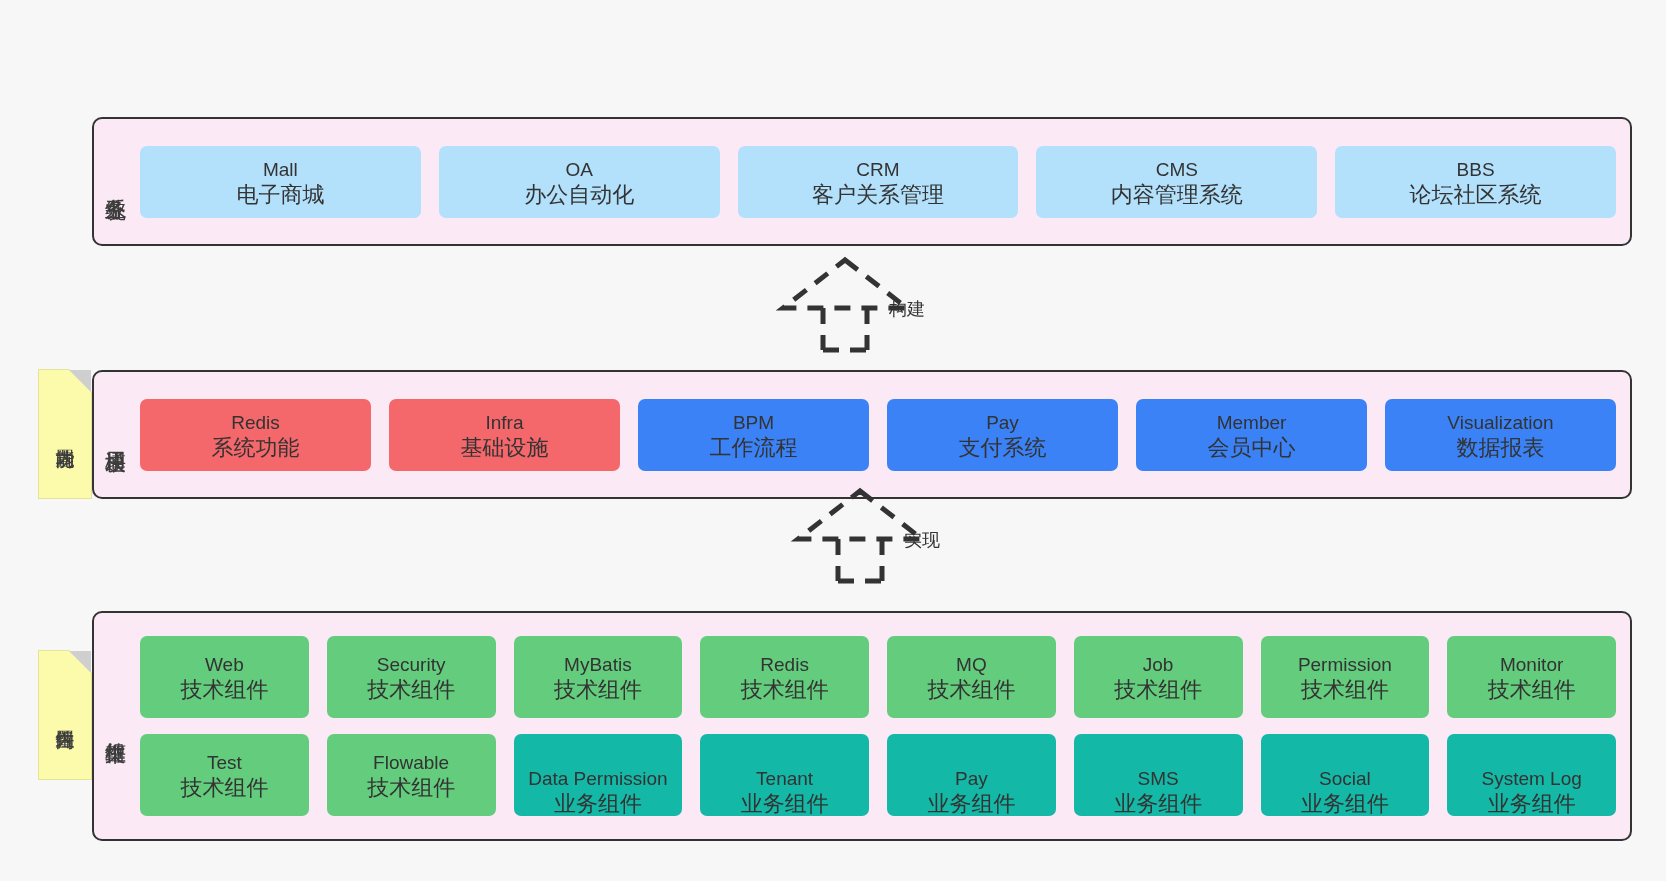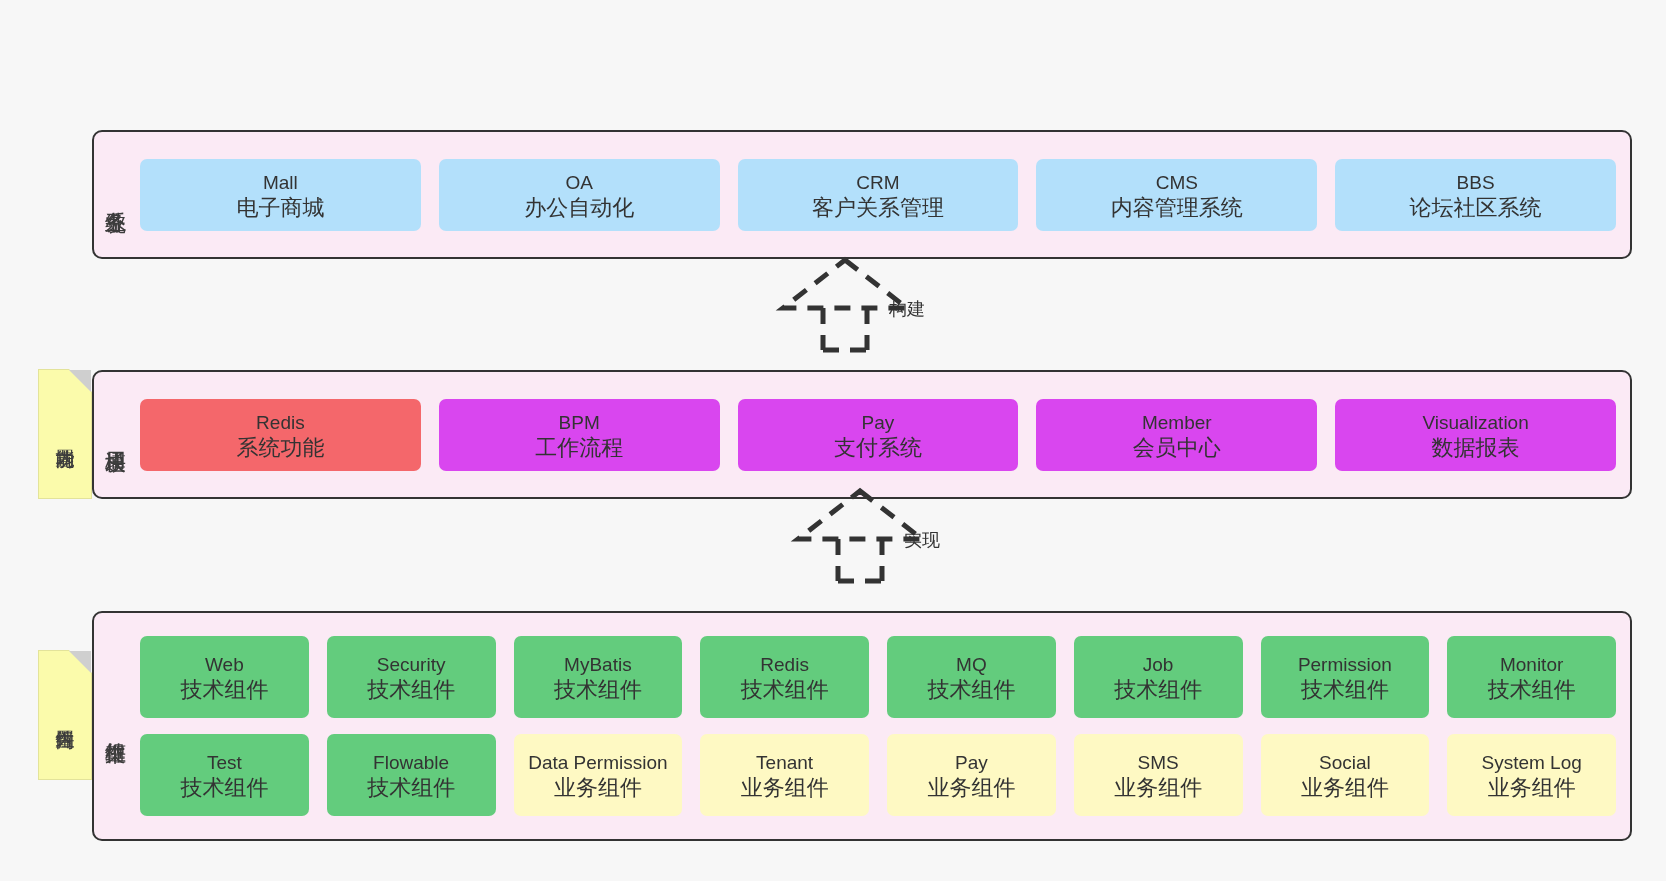--- a/index.html
+++ b/index.html
@@ -70,26 +70,26 @@
     color: #333333;
   }
   .cell .cn {
     font-size: 22px;
     color: #333333;
   }
 
   
   .fill-blue        { background: #b3e0fb; }
   .fill-red         { background: #f4676b; }
-  .fill-pink        { background: #d946ef; }
+  .fill-pink        { background: #3b82f6; }
   .fill-green       { background: #63cc7d; }
-  .fill-lightgreen  { background: #fef9c3; }
-
-  
-  #layer-business  { left: 92px;  top: 130px; width: 1540px; height: 129px; }
+  .fill-lightgreen  { background: #14b8a6; justify-content: flex-end; }
+
+  
+  #layer-business  { left: 92px;  top: 117px; width: 1540px; height: 129px; }
   #layer-business .cell { height: 72px; }
 
   #layer-common    { left: 92px;  top: 370px; width: 1540px; height: 129px; }
   #layer-common .cell { height: 72px; }
 
   #layer-framework { left: 92px;  top: 611px; width: 1540px; height: 230px; }
   #layer-framework .cell { height: 82px; }
 
   
   .note {
@@ -190,20 +190,24 @@
   </div>
 
   <div class="layer" id="layer-common">
     <div class="layer-title">通用模块</div>
     <div class="layer-body">
       <div class="row">
         <div class="cell fill-red">
           <span class="en">Redis</span>
           <span class="cn">系统功能</span>
         </div>
+        <div class="cell fill-red">
+          <span class="en">Infra</span>
+          <span class="cn">基础设施</span>
+        </div>
         <div class="cell fill-pink">
           <span class="en">BPM</span>
           <span class="cn">工作流程</span>
         </div>
         <div class="cell fill-pink">
           <span class="en">Pay</span>
           <span class="cn">支付系统</span>
         </div>
         <div class="cell fill-pink">
           <span class="en">Member</span>

